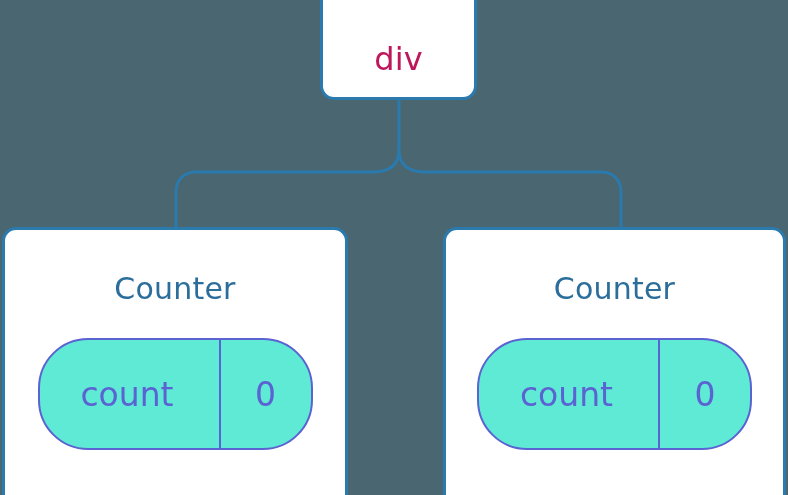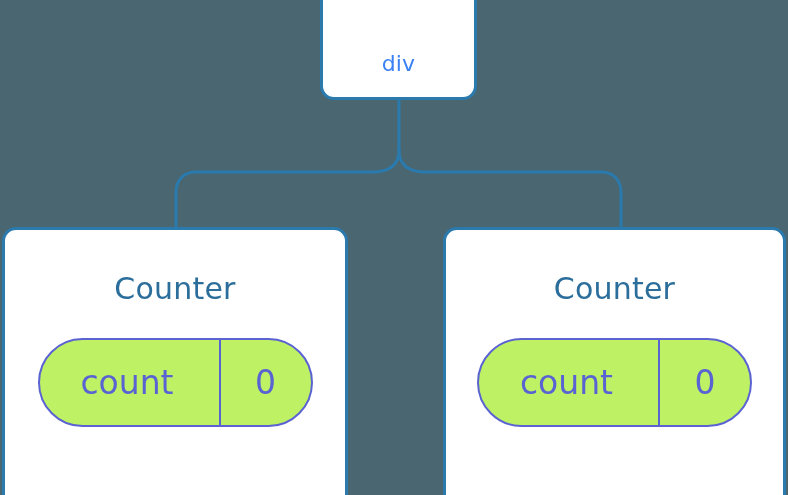--- a/index.html
+++ b/index.html
@@ -45,22 +45,22 @@
     left: 320px;
     top: -28px;
     width: 157px;
     height: 128px;
     display: flex;
     align-items: flex-end;
     justify-content: center;
     padding-bottom: 22px;
   }
   #root-node .node-title {
-    color: #3b82f6;
-    font-size: 22px;
+    color: #be185d;
+    font-size: 32px;
     line-height: 1;
     letter-spacing: 0.2px;
     text-align: right;
   }
 
   
   .child-node {
     top: 227px;
     height: 296px;
     display: flex;
@@ -81,25 +81,25 @@
     font-size: 30px;
     line-height: 1;
     letter-spacing: 0.2px;
     margin-bottom: 34px;
   }
 
   
   .state-pill {
     display: flex;
     align-items: stretch;
-    height: 89px;
+    height: 112px;
     border: 2px solid #5b63d3;
     border-radius: 50px;
     box-sizing: border-box;
-    background: #bef264;
+    background: #5eead4;
     overflow: hidden;
   }
   .pill-key,
   .pill-value {
     display: flex;
     align-items: center;
     justify-content: center;
     color: #5b63d3;
     font-size: 33px;
     line-height: 1;

